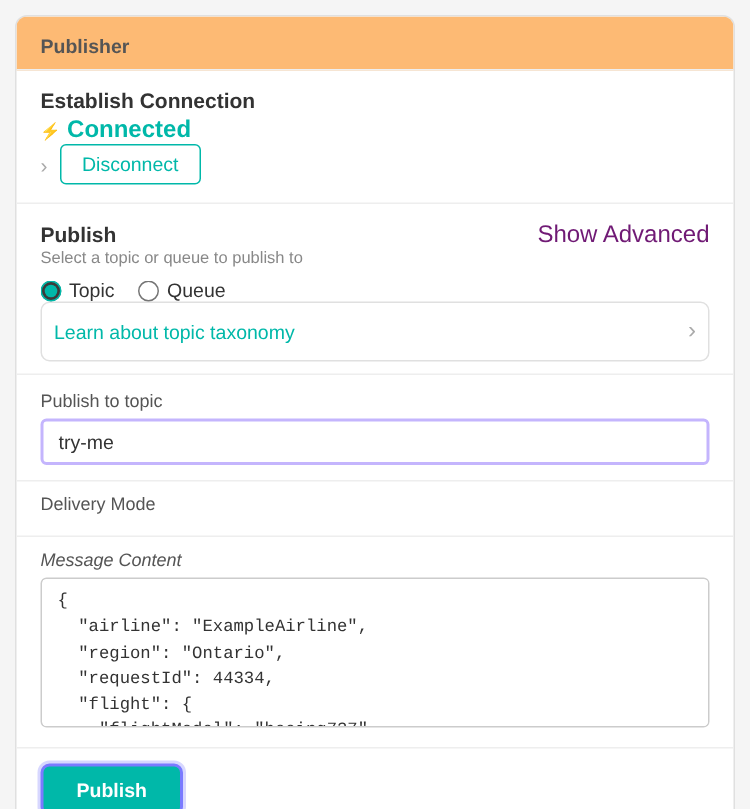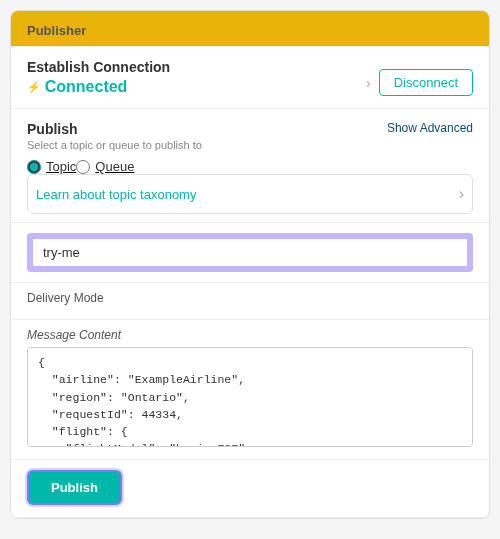--- a/index.html
+++ b/index.html
@@ -19,31 +19,32 @@
       border-radius: 8px;
       width: 480px;
       padding: 0;
       overflow: hidden;
     }
     .card-title {
       font-size: 13px;
       font-weight: 600;
       color: #555;
       padding: 12px 16px 8px 16px;
-      background: #eab308;
+      background: #fdba74;
       border-bottom: 1px solid #eee;
     }
     .section {
       padding: 12px 16px;
       border-bottom: 1px solid #eee;
     }
     .section-header {
       display: flex;
       justify-content: space-between;
-      align-items: flex-end;
+      align-items: flex-start;
+      flex-direction: column;
     }
     .section-title {
       font-size: 14px;
       font-weight: 700;
       color: #333;
     }
     .connected-label {
       display: flex;
       align-items: center;
       gap: 4px;
@@ -88,30 +89,30 @@
       font-size: 14px;
       font-weight: 700;
       color: #333;
     }
     .publish-subtitle {
       font-size: 11px;
       color: #888;
       margin-top: 2px;
     }
     .show-advanced {
-      font-size: 12px;
-      color: #0c4a6e;
+      font-size: 16px;
+      color: #701a75;
       cursor: pointer;
       text-decoration: none;
     }
     .radio-group {
       display: flex;
       align-items: center;
+      gap: 16px;
       margin-top: 8px;
-      text-decoration: underline;
     }
     .radio-label {
       display: flex;
       align-items: center;
       gap: 5px;
       font-size: 13px;
       color: #333;
       cursor: pointer;
     }
     input[type="radio"] {
@@ -140,21 +141,21 @@
       border-bottom: 1px solid #eee;
     }
     .field-label {
       font-size: 12px;
       color: #555;
       margin-bottom: 5px;
       font-weight: 500;
     }
     .text-input {
       width: 100%;
-      border: 6px solid #c4b5fd;
+      border: 2px solid #c4b5fd;
       border-radius: 4px;
       padding: 6px 10px;
       font-size: 13px;
       color: #333;
       outline: none;
     }
     .delivery-section {
       padding: 8px 16px;
       border-bottom: 1px solid #eee;
     }
@@ -241,20 +242,21 @@
         <span>Queue</span>
       </label>
     </div>
     <div class="taxonomy-box">
       <span class="taxonomy-text">Learn about topic taxonomy</span>
       <span style="color:#aaa;font-size:16px;">›</span>
     </div>
   </div>
 
   <div class="field-section">
+    <div class="field-label">Publish to topic</div>
     <input class="text-input" type="text" value="try-me" style="">
   </div>
 
   <div class="delivery-section">
     <div class="delivery-label">Delivery Mode</div>
   </div>
 
   <div class="message-content-section">
     <div class="message-label">Message Content</div>
     <textarea class="message-textarea" style="">{

